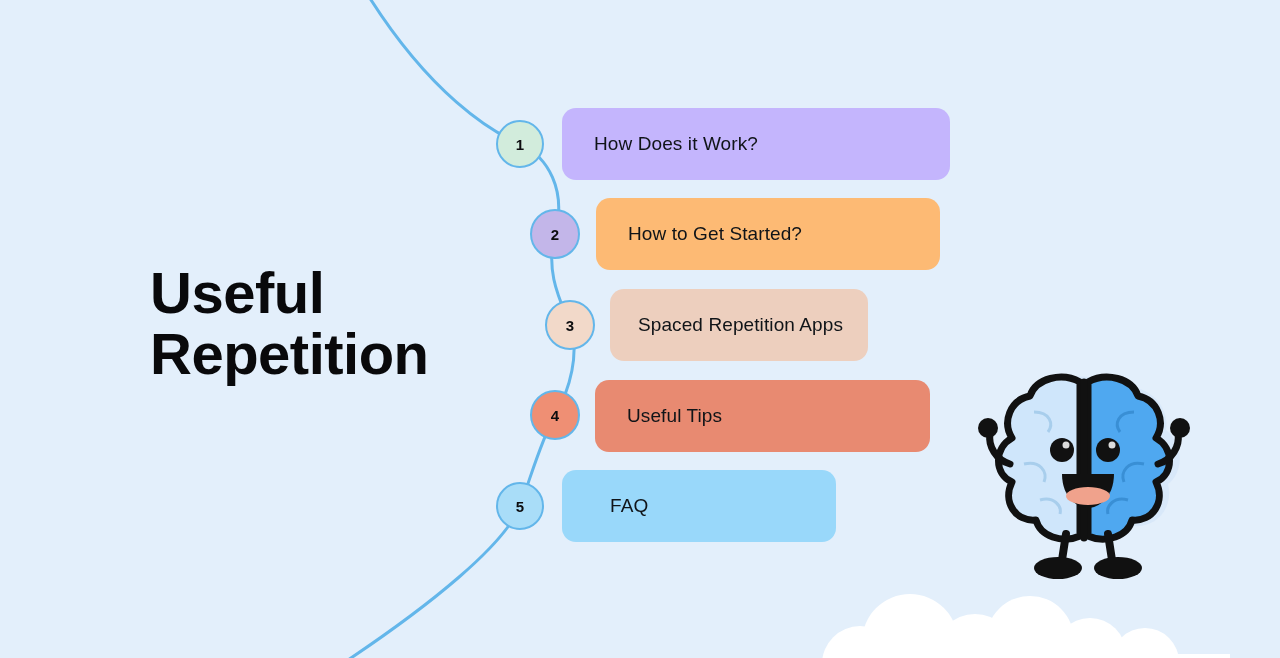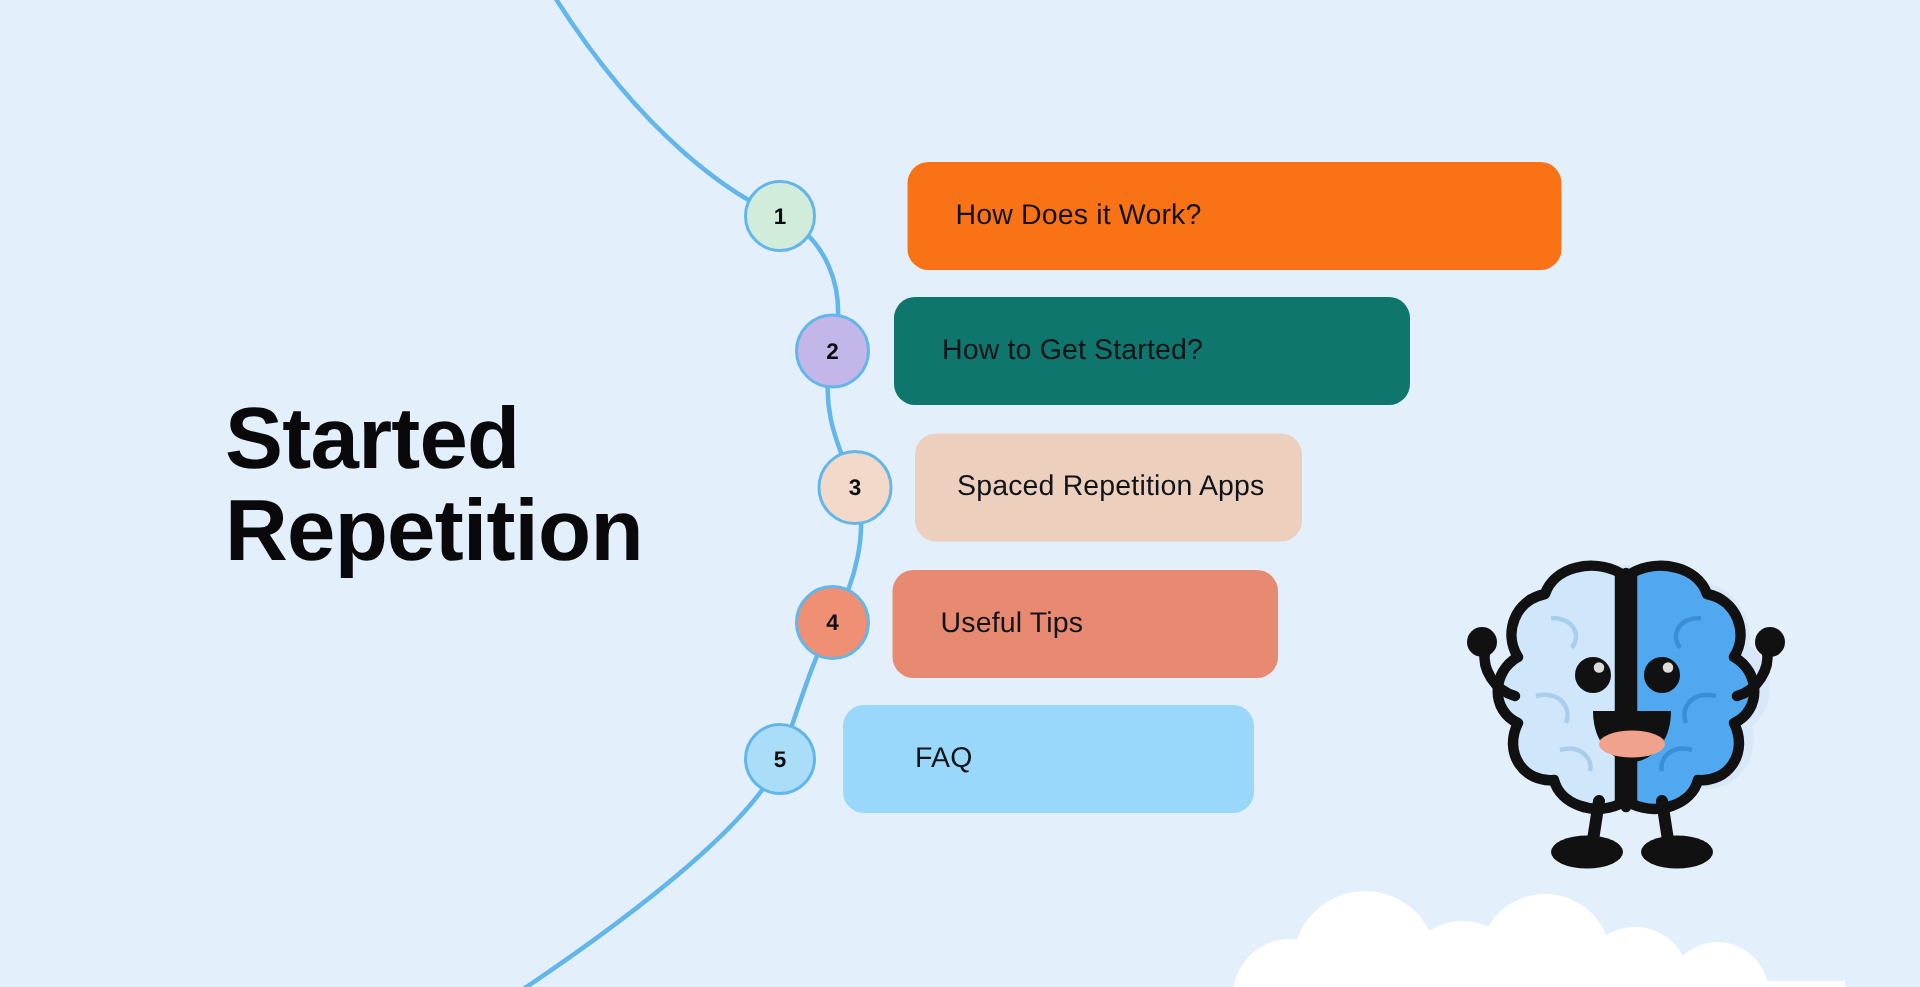--- a/index.html
+++ b/index.html
@@ -97,43 +97,43 @@
   <svg id="curve" viewBox="0 0 1280 658" preserveAspectRatio="none">
     <path id="curve-path" fill="none" stroke="#63b6ea" stroke-width="3" stroke-linecap="round" d="M 366 -8
              C 430 95, 492 132, 520 144
              C 548 157, 567 190, 555 234
              C 545 272, 560 300, 570 325
              C 580 352, 570 390, 555 415
              C 540 443, 530 480, 520 506
              C 505 545, 430 605, 348 660"></path>
   </svg>
 
-  <div id="title" style="color: rgb(9, 9, 11);">Started
+  <div id="title" style="color: rgb(9, 9, 11);">Useful
 Repetition</div>
 
   <div id="steps-root">
-      <div class="step-bar" style="left: 562px; top: 108px; width: 436px; height: 72px; background: #f97316; padding-left: 32px; margin-left: 43px;">
+      <div class="step-bar" style="left: 562px; top: 108px; width: 388px; height: 72px; background: #c4b5fd; padding-left: 32px;">
         <span class="step-label">How Does it Work?</span>
       </div>
       <div class="step-circle" style="width: 48px; height: 48px; left: 496px; top: 120px; background: rgb(210, 236, 220);">
         <span>1</span>
       </div>
-      <div class="step-bar" style="left: 596px; top: 198px; width: 344px; height: 72px; background: #0f766e; padding-left: 32px;">
+      <div class="step-bar" style="left: 596px; top: 198px; width: 344px; height: 72px; background: #fdba74; padding-left: 32px;">
         <span class="step-label">How to Get Started?</span>
       </div>
       <div class="step-circle" style="width: 50px; height: 50px; left: 530px; top: 209px; background: rgb(195, 182, 233);">
         <span>2</span>
       </div>
       <div class="step-bar" style="left: 610px; top: 289px; width: 258px; height: 72px; background: rgb(237, 207, 190); padding-left: 28px;">
         <span class="step-label">Spaced Repetition Apps</span>
       </div>
       <div class="step-circle" style="width: 50px; height: 50px; left: 545px; top: 300px; background: rgb(242, 217, 201);">
         <span>3</span>
       </div>
-      <div class="step-bar" style="left: 595px; top: 380px; width: 257px; height: 72px; background: rgb(232, 138, 113); padding-left: 32px;">
+      <div class="step-bar" style="left: 595px; top: 380px; width: 335px; height: 72px; background: rgb(232, 138, 113); padding-left: 32px;">
         <span class="step-label">Useful Tips</span>
       </div>
       <div class="step-circle" style="width: 50px; height: 50px; left: 530px; top: 390px; background: rgb(239, 143, 116);">
         <span>4</span>
       </div>
       <div class="step-bar" style="left: 562px; top: 470px; width: 274px; height: 72px; background: rgb(153, 216, 250); padding-left: 48px;">
         <span class="step-label">FAQ</span>
       </div>
       <div class="step-circle" style="width: 48px; height: 48px; left: 496px; top: 482px; background: rgb(169, 221, 248);">
         <span>5</span>

